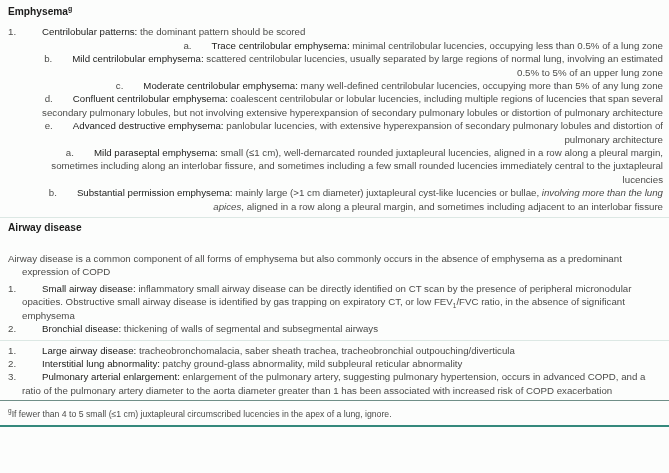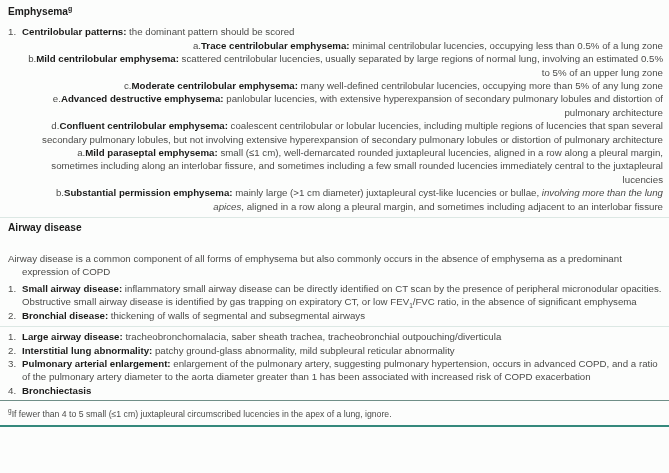--- a/index.html
+++ b/index.html
@@ -27,42 +27,42 @@
   }
   .sec-title sup{font-size:7px;font-weight:bold;}
   .divider{height:1px;background:var(--rule-light);margin:4px 0 3px 0;}
   .divider + .sec .sec-title{margin-top:4px;}
   .intro{padding-left:14px;text-indent:-14px;margin-top:18px;}
   .items{margin-top:0;}
   .intro + .items{margin-top:3px;}
   .li1{padding-left:14px;text-indent:-14px;}
   .li2{padding-left:28px;text-indent:-14px;text-align:right;}
   .mk{display:inline-block;width:14px;text-indent:0;color:var(--body);}
-  .lbl{font-weight:bold;color:var(--bold);}
+  .lbl{font-weight:normal;color:var(--bold);margin-left:20px;}
   sub{font-size:6.5px;line-height:0;}
   .footrule{height:1px;background:var(--rule-foot);margin-top:3px;}
   .footnotes{padding-top:4px;font-size:8.7px;line-height:11.8px;}
   .footnotes sup{font-size:6.5px;}
   .bottomrule{height:2px;background:var(--teal);margin-top:4px;}
   i{font-style:italic;}
 </style>
 </head>
 <body>
 
 <div class="page">
 
   <div class="sec pad">
     <div class="sec-title"><span>Emphysema</span><sup>g</sup></div>
     <div class="items">
       <div class="li1"><span class="mk">1.</span><span class="lbl">Centrilobular patterns:</span><span> the dominant pattern should be scored</span></div>
       <div class="li2"><span class="mk">a.</span><span class="lbl">Trace centrilobular emphysema:</span><span> minimal centrilobular lucencies, occupying less than 0.5% of a lung zone</span></div>
       <div class="li2"><span class="mk">b.</span><span class="lbl">Mild centrilobular emphysema:</span><span> scattered centrilobular lucencies, usually separated by large regions of normal lung, involving an estimated 0.5% to 5% of an upper lung zone</span></div>
       <div class="li2"><span class="mk">c.</span><span class="lbl">Moderate centrilobular emphysema:</span><span> many well-defined centrilobular lucencies, occupying more than 5% of any lung zone</span></div>
+      <div class="li2"><span class="mk">d.</span><span class="lbl">Confluent centrilobular emphysema:</span><span> coalescent centrilobular or lobular lucencies, including multiple regions of lucencies that span several secondary pulmonary lobules, but not involving extensive hyperexpansion of secondary pulmonary lobules or distortion of pulmonary architecture</span></div>
       <div class="li2"><span class="mk">e.</span><span class="lbl">Advanced destructive emphysema:</span><span> panlobular lucencies, with extensive hyperexpansion of secondary pulmonary lobules and distortion of pulmonary architecture</span></div>
-      <div class="li2"><span class="mk">d.</span><span class="lbl">Confluent centrilobular emphysema:</span><span> coalescent centrilobular or lobular lucencies, including multiple regions of lucencies that span several secondary pulmonary lobules, but not involving extensive hyperexpansion of secondary pulmonary lobules or distortion of pulmonary architecture</span></div>
       <div class="li2"><span class="mk">a.</span><span class="lbl">Mild paraseptal emphysema:</span><span> small (≤1 cm), well-demarcated rounded juxtapleural lucencies, aligned in a row along a pleural margin, sometimes including along an interlobar fissure, and sometimes including a few small rounded lucencies immediately central to the juxtapleural lucencies</span></div>
       <div class="li2"><span class="mk">b.</span><span class="lbl">Substantial permission emphysema:</span><span> mainly large (&gt;1 cm diameter) juxtapleural cyst-like lucencies or bullae, </span><i>involving more than the lung apices</i><span>, aligned in a row along a pleural margin, and sometimes including adjacent to an interlobar fissure</span></div>
     </div>
   </div>
 
   <div class="divider"></div>
 
   <div class="sec pad">
     <div class="sec-title"><span>Airway disease</span></div>
     <div class="intro">Airway disease is a common component of all forms of emphysema but also commonly occurs in the absence of emphysema as a predominant expression of COPD</div>
@@ -72,21 +72,20 @@
     </div>
   </div>
 
   <div class="divider"></div>
 
   <div class="sec pad">
     <div class="items">
       <div class="li1"><span class="mk">1.</span><span class="lbl">Large airway disease:</span><span> tracheobronchomalacia, saber sheath trachea, tracheobronchial outpouching/diverticula</span></div>
       <div class="li1"><span class="mk">2.</span><span class="lbl">Interstitial lung abnormality:</span><span> patchy ground-glass abnormality, mild subpleural reticular abnormality</span></div>
       <div class="li1"><span class="mk">3.</span><span class="lbl">Pulmonary arterial enlargement:</span><span> enlargement of the pulmonary artery, suggesting pulmonary hypertension, occurs in advanced COPD, and a ratio of the pulmonary artery diameter to the aorta diameter greater than 1 has been associated with increased risk of COPD exacerbation</span></div>
-      <div class="li1"><span class="mk">4.</span><span class="lbl">Bronchiectasis</span></div>
     </div>
   </div>
 
   <div class="footrule"></div>
 
   <div class="footnotes pad">
     <div class="fn"><sup>g</sup><span>If fewer than 4 to 5 small (≤1 cm) juxtapleural circumscribed lucencies in the apex of a lung, ignore.</span></div>
   </div>
 
   <div class="bottomrule"></div>

